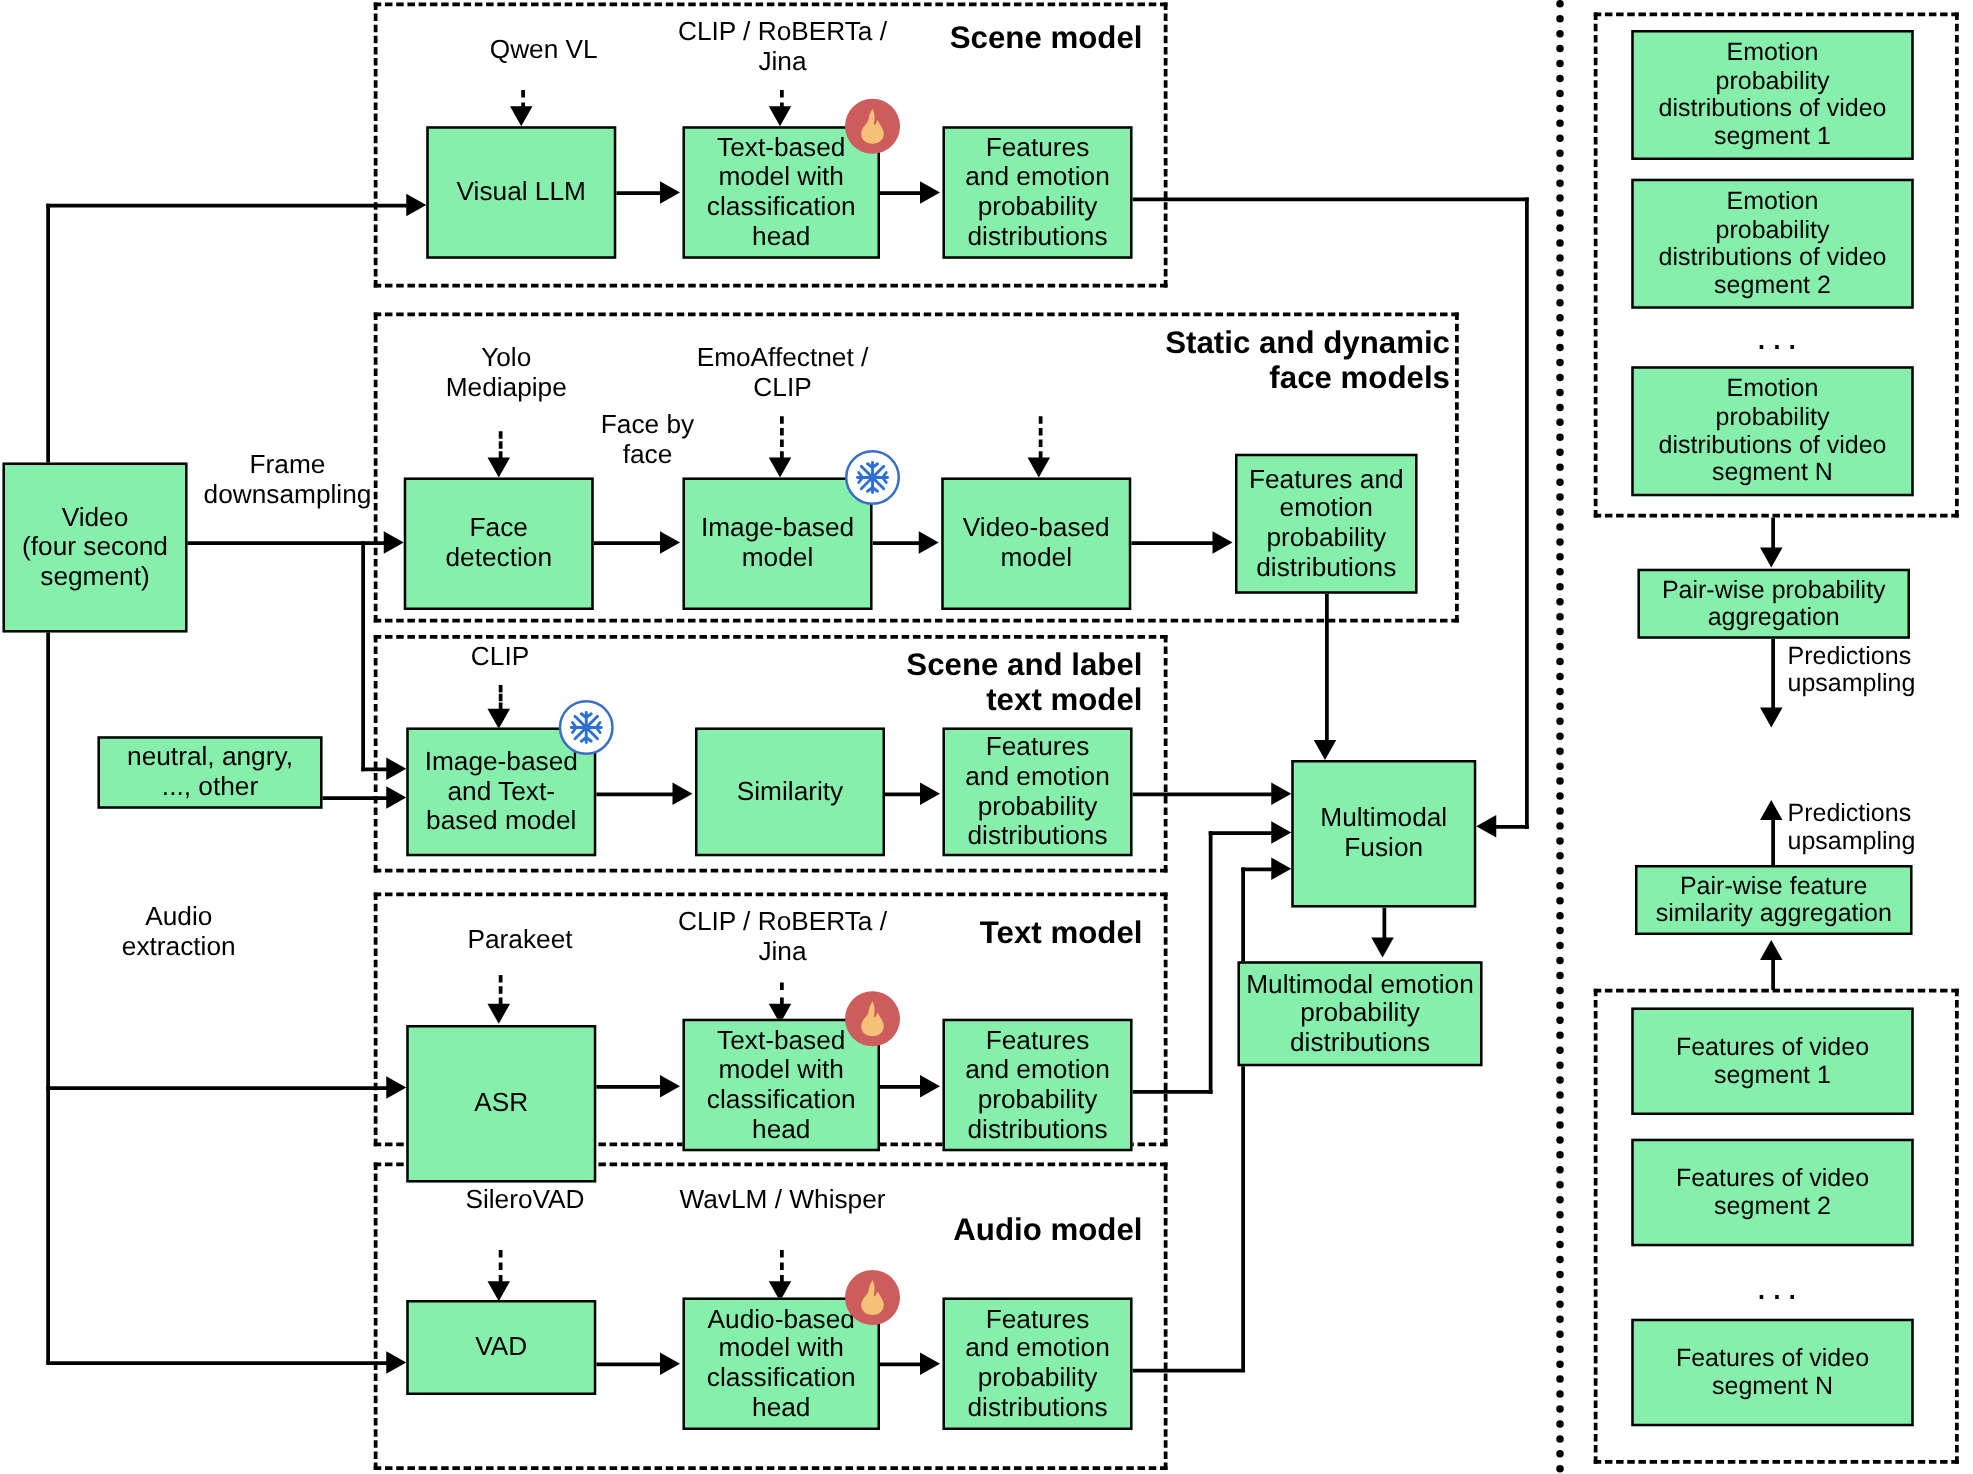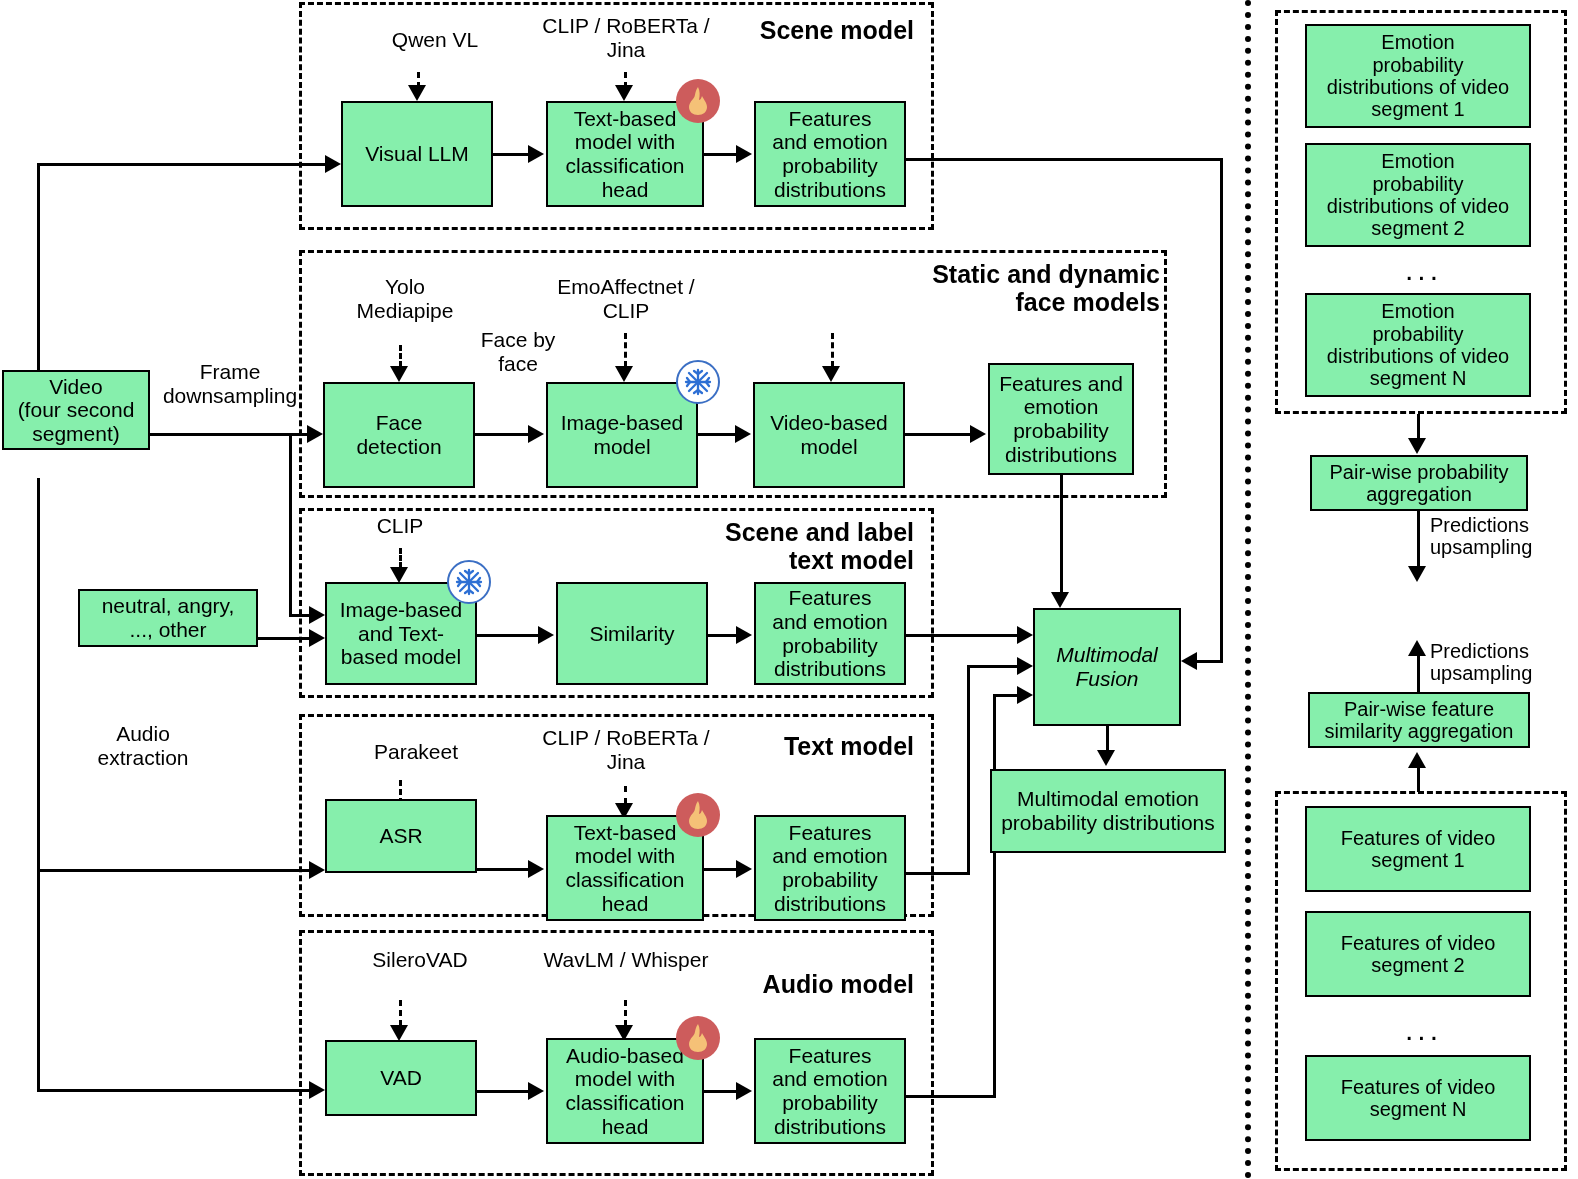--- a/index.html
+++ b/index.html
@@ -73,21 +73,21 @@
   <div class="grp" style="left:299px;top:930px;width:635px;height:246px;"></div>
 
   <div class="grp-title" style="left:700px;top:16px;width:214px;">Scene model</div>
   <div class="grp-title" style="left: 880px; top: 260px; width: 280px; white-space: pre-line;">Static and dynamic
 face models</div>
   <div class="grp-title" style="left: 686px; top: 518px; width: 228px; white-space: pre-line;">Scene and label
 text model</div>
   <div class="grp-title" style="left:690px;top:732px;width:224px;">Text model</div>
   <div class="grp-title" style="left:690px;top:970px;width:224px;">Audio model</div>
 
-  <div class="box" style="left: 2px; top: 370px; width: 148px; height: 80px; white-space: pre-line;">Video
+  <div class="box" style="left: 2px; top: 370px; width: 148px; height: 136px; white-space: pre-line;">Video
 (four second
 segment)</div>
 
   <div class="box" style="left: 78px; top: 589px; width: 180px; height: 58px; white-space: pre-line;">neutral, angry,
 ..., other</div>
 
   <div class="lbl" style="left: 150px; top: 360px; width: 160px; white-space: pre-line;">Frame
 downsampling</div>
   <div class="lbl" style="left: 68px; top: 722px; width: 150px; white-space: pre-line;">Audio
 extraction</div>
@@ -176,21 +176,21 @@
         <line x1="22" y1="14" x2="25" y2="10"></line>
           <line x1="22" y1="14" x2="25" y2="18"></line>
       </g>
     </svg>
   </div>
 
   <div class="lbl" style="left:340px;top:740px;width:152px;">Parakeet</div>
   <div class="lbl" style="left: 527px; top: 726px; width: 198px; white-space: pre-line;">CLIP / RoBERTa /
 Jina</div>
 
-  <div class="box" style="left:325px;top:799px;width:152px;height:74px;">ASR</div>
+  <div class="box" style="left:325px;top:820px;width:152px;height:126px;">ASR</div>
   <div class="box" style="left: 546px; top: 815px; width: 158px; height: 106px; white-space: pre-line;">Text-based
 model with
 classification
 head</div>
   <div class="box" style="left: 754px; top: 815px; width: 152px; height: 106px; white-space: pre-line;">Features
 and emotion
 probability
 distributions</div>
 
   <div class="badge fire" style="left:676px;top:793px;">
@@ -211,23 +211,23 @@
 and emotion
 probability
 distributions</div>
 
   <div class="badge fire" style="left:676px;top:1016px;">
     <svg width="26" height="30" viewBox="0 0 26 30">
       <path d="M13 1 C9 7 11 10 8 13 C5 16 4 19 4 21 C4 26 8 29 13 29 C18 29 22 26 22 21 C22 17 19 14 17 10 C16 13 15 14 14 14 C15 9 15 5 13 1 Z" fill="#f5c177"></path>
     </svg>
   </div>
 
-  <div class="box" style="left: 1033px; top: 608px; width: 148px; height: 118px; white-space: pre-line; font-style: italic;">Multimodal
+  <div class="box" style="left: 1033px; top: 608px; width: 148px; height: 118px; white-space: pre-line;">Multimodal
 Fusion</div>
-  <div class="box" style="left: 990px; top: 769px; width: 236px; height: 84px; white-space: pre-line;">Multimodal emotion
+  <div class="box" style="left: 990px; top: 769px; width: 196px; height: 84px; white-space: pre-line;">Multimodal emotion
 probability distributions</div>
 
   <div class="vdots" style="left:1245px;top:0px;height:1179px;"></div>
 
   <div class="grp" style="left:1275px;top:10px;width:292px;height:404px;"></div>
   <div class="box" style="left: 1305px; top: 24px; width: 226px; height: 104px; font-size: 20px; white-space: pre-line;">Emotion
 probability
 distributions of video
 segment 1</div>
   <div class="box" style="left: 1305px; top: 143px; width: 226px; height: 104px; font-size: 20px; white-space: pre-line;">Emotion

